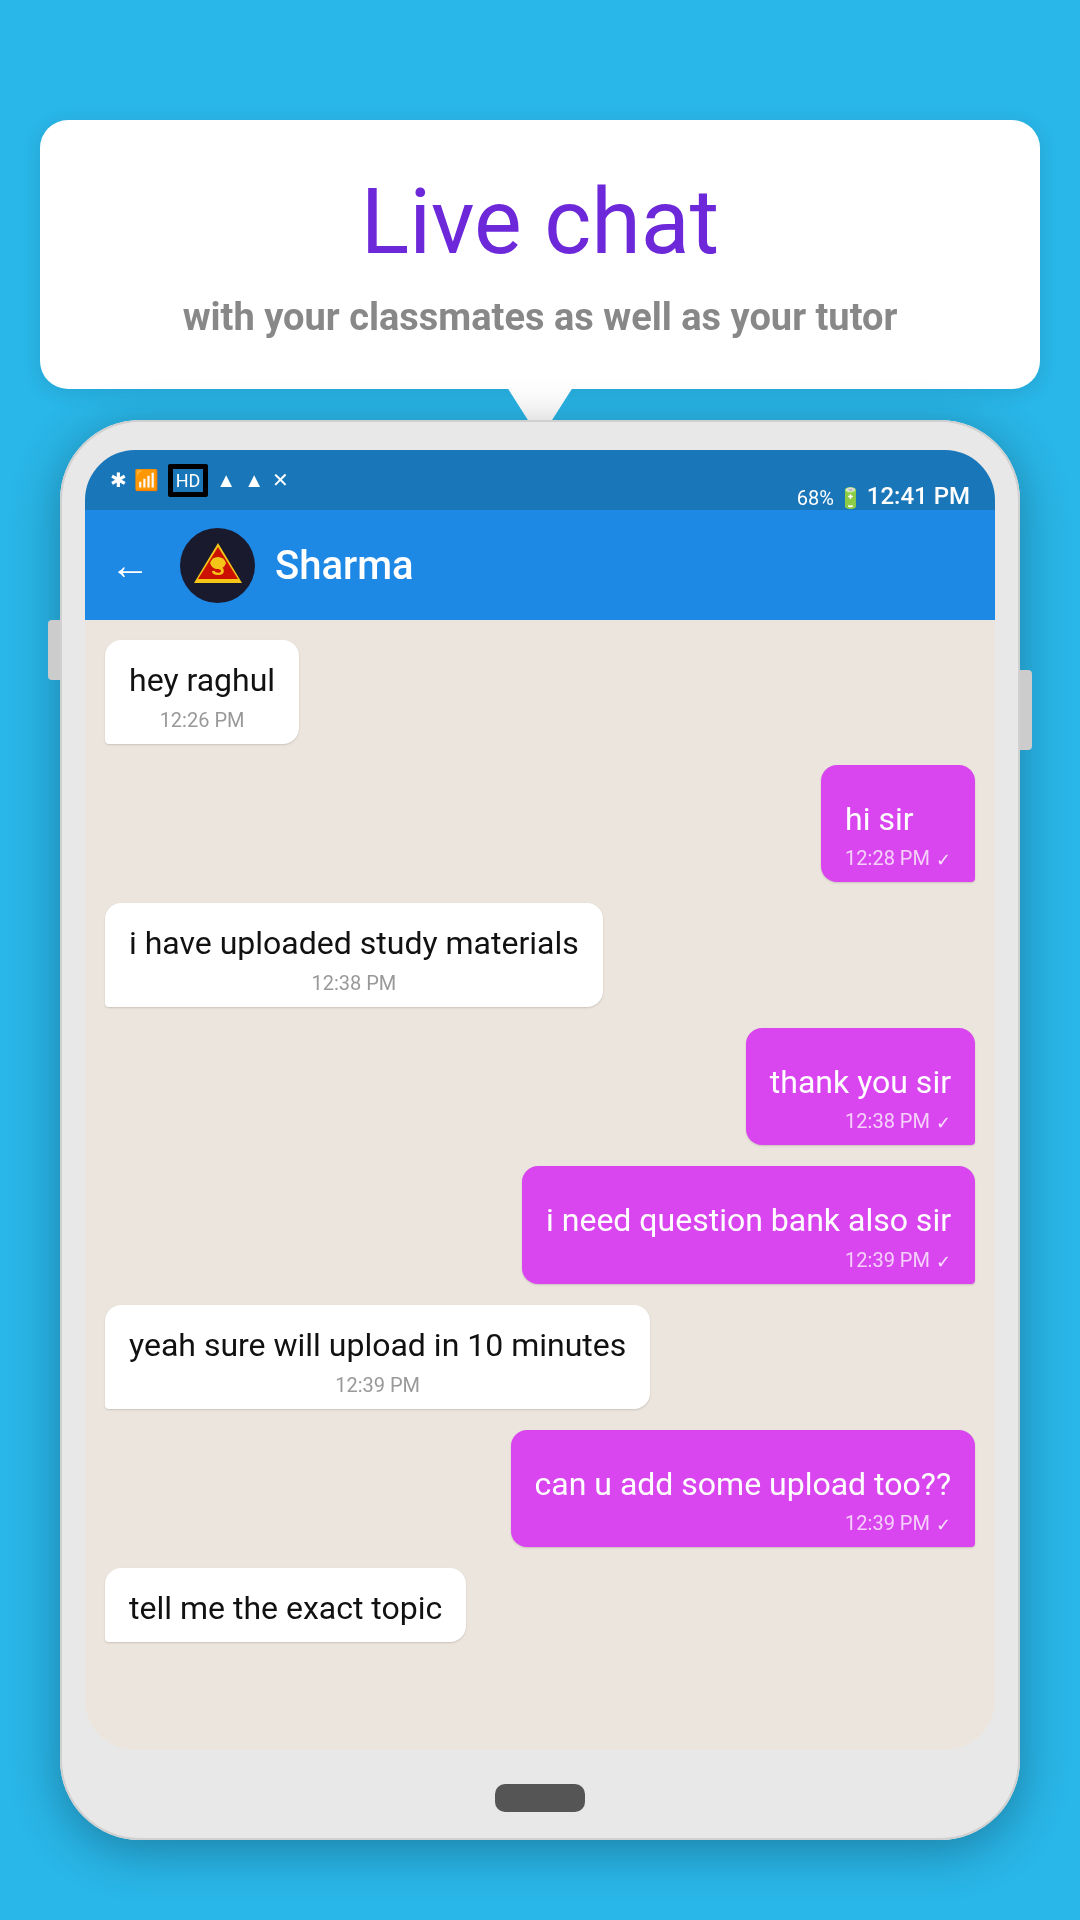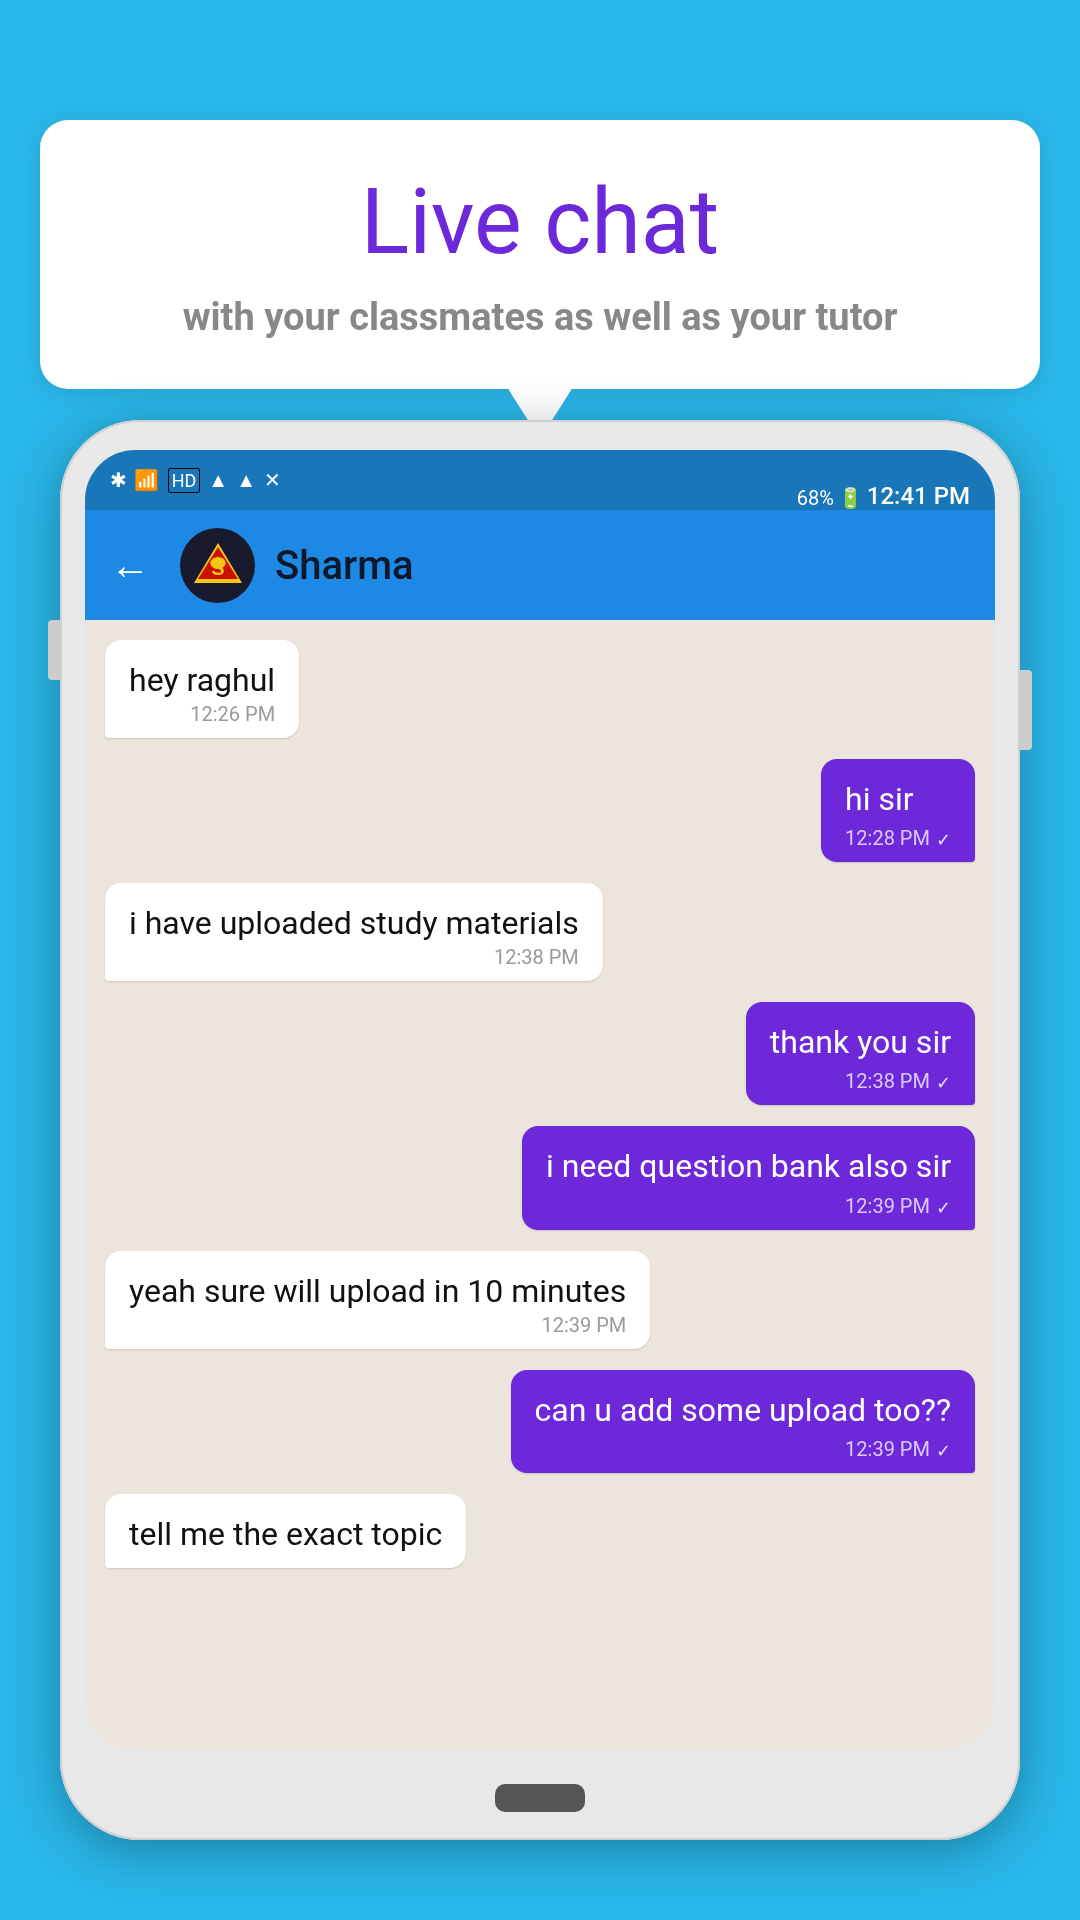--- a/index.html
+++ b/index.html
@@ -187,21 +187,21 @@
       width: 75px;
       height: 75px;
       background: #1a1a2e;
       border-radius: 50%;
       display: flex;
       align-items: center;
       justify-content: center;
     }
 
     .contact-name {
-      color: #0f172a;
+      color: #ffffff;
       font-size: 40px;
       font-weight: 500;
     }
 
     
     .chat-area {
       background: #ece5dd;
       flex: 1;
       padding: 20px 20px;
       display: flex;
@@ -224,44 +224,44 @@
 
     .bubble-received {
       background: white;
       border-radius: 16px 16px 16px 4px;
       padding: 20px 24px 12px 24px;
       max-width: 70%;
       box-shadow: 0 1px 2px rgba(0,0,0,0.15);
     }
 
     .bubble-sent {
-      background: #6d28d9;
+      background: #d946ef;
       border-radius: 16px 16px 4px 16px;
-      padding: 20px 24px 12px 24px;
+      padding: 34px 24px 12px 24px;
       max-width: 70%;
       box-shadow: 0 1px 2px rgba(0,0,0,0.15);
     }
 
     .msg-text-received {
       font-size: 32px;
       color: #111;
       line-height: 1.3;
     }
 
     .msg-text-sent {
       font-size: 32px;
       color: white;
       line-height: 1.3;
     }
 
     .msg-time-received {
       font-size: 20px;
       color: #999;
-      margin-top: 0;
-      text-align: right;
+      margin-top: 6px;
+      text-align: center;
     }
 
     .msg-time-sent {
       font-size: 20px;
       color: rgba(255,255,255,0.75);
       margin-top: 6px;
       text-align: right;
       display: flex;
       align-items: flex-end;
       justify-content: flex-end;
@@ -292,21 +292,21 @@
     <div class="phone-speaker"></div>
     <div class="phone-side-btn-left"></div>
     <div class="phone-side-btn-right"></div>
 
     <div class="phone-screen">
 
       <div class="status-bar">
         <div class="status-icons">
           <span>✱</span>
           <span>📶</span>
-          <span style="font-size:18px;border:1px solid #000000;padding:1px 3px;border-radius:2px;">HD</span>
+          <span style="font-size:18px;border:5px solid #000000;padding:1px 3px;border-radius:2px;">HD</span>
           <span>▲</span>
           <span>▲</span>
           <span>✕</span>
         </div>
         <div class="status-battery">
           <span>68%</span>
           <span>🔋</span>
           <span class="status-time">12:41 PM</span>
         </div>
       </div>

